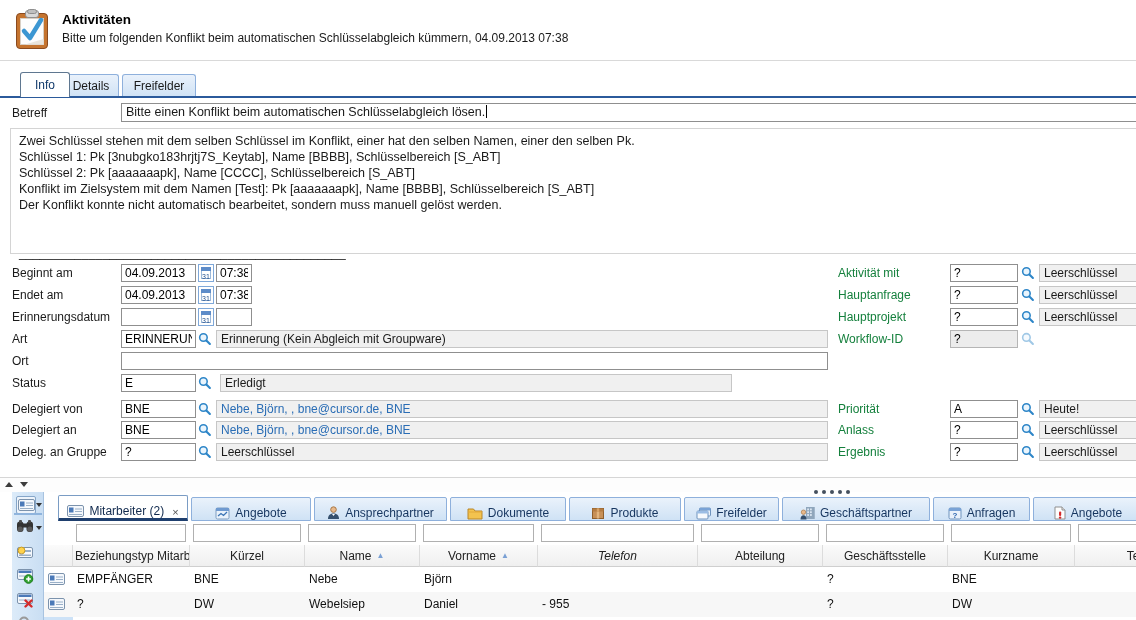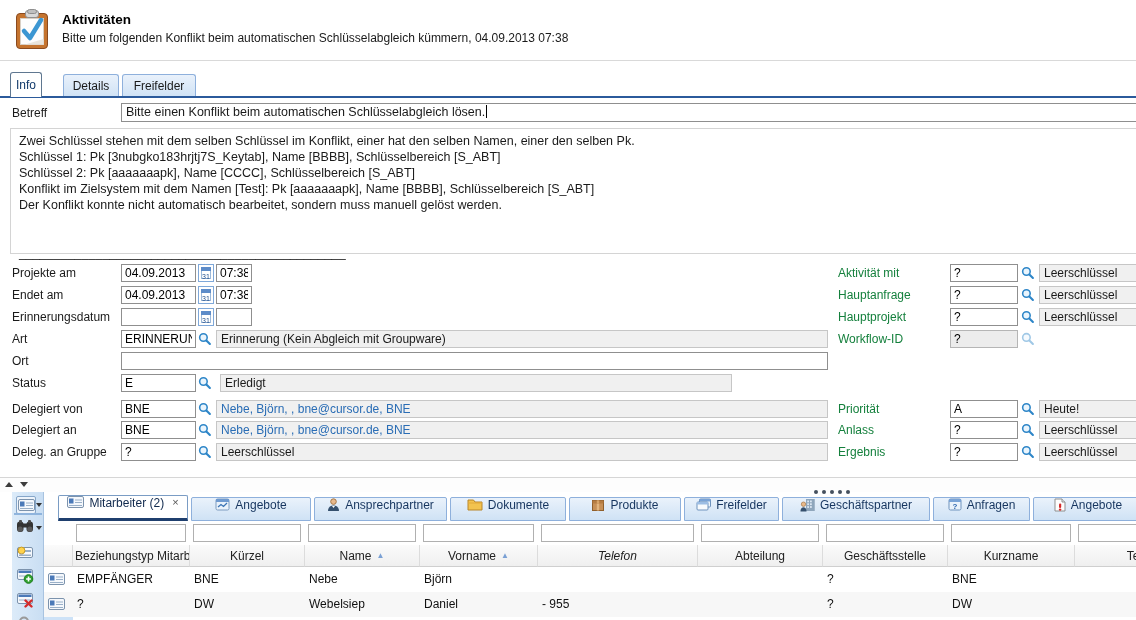--- a/index.html
+++ b/index.html
@@ -68,21 +68,21 @@
   #vtoolbar { position:absolute; left:12px; top:492px; width:32px; height:128px;
     background:linear-gradient(90deg,#dcebf9,#c9def3); border-right:1px solid #a8c3e0; }
   .vt-item { position:absolute; left:4px; width:20px; height:18px; cursor:pointer; }
   .vt-caret { position:absolute; left:24px; width:0; height:0;
     border-left:3.5px solid transparent; border-right:3.5px solid transparent; border-top:4px solid #333; }
   #vt-sep { position:absolute; left:2px; top:21px; width:28px; height:2px; background:#8fb4dd; }
 
   
   .btab { position:absolute; top:497px; height:24px; background:linear-gradient(#eaf2fb,#cfe2f5);
     border:1px solid #8eb0dc; border-radius:2px 2px 0 0; font-size:12px; color:#16355f;
-    display:flex; align-items:flex-start; justify-content:center; gap:5px; cursor:pointer; }
+    display:flex; align-items:flex-end; justify-content:center; gap:5px; cursor:pointer; }
   .btab.active { top:495px; height:26px; background:#fff; border:1px solid #7a9cc4;
     border-bottom:3px solid #1f3f6e; color:#10294d; }
   .btab .x { color:#555; font-size:11px; margin-left:3px; cursor:pointer; }
 
   
   .filterbox { position:absolute; top:524px; height:18px; border:1px solid #b0b0b0; background:#fff;
     font-family:"Liberation Sans",sans-serif; font-size:11px; padding:0 2px; }
   .thcell { position:absolute; top:545px; height:22px; background:linear-gradient(#fbfbfb,#efefef);
     border-right:1px solid #dcdcdc; border-bottom:1px solid #cfcfcf; font-size:12px; color:#222;
     display:flex; align-items:center; justify-content:center; overflow:hidden; white-space:nowrap; cursor:pointer; }
@@ -107,39 +107,39 @@
       <path d="M11 35.5 L29.5 35.5 L29.5 30 Z" fill="#e9e4dc"></path>
       <rect x="11.5" y="1.5" width="13" height="7" rx="2.5" fill="#d9d9d9" stroke="#8f8f8f"></rect>
       <rect x="13.5" y="0.5" width="9" height="4" rx="2" fill="#bfbfbf" stroke="#8f8f8f"></rect>
       <path d="M10 22 L16 29 L27 11" fill="none" stroke="#3b96d2" stroke-width="4.5" stroke-linecap="round" stroke-linejoin="round"></path>
     </svg>
     <div id="hdr-title">Aktivitäten</div>
     <div id="hdr-sub">Bitte um folgenden Konflikt beim automatischen Schlüsselabgleich kümmern, 04.09.2013 07:38</div>
   </div>
 
   <div id="toptab-line"></div>
-  <div class="toptab active" style="left:10px;width:32px;">Info</div>
+  <div class="toptab active" style="left:20px;width:50px;">Info</div>
   <div class="toptab" style="left:63px;width:56px;">Details</div>
   <div class="toptab" style="left:122px;width:74px;">Freifelder</div>
 
   <div class="flabel" style="top:106px;">Betreff</div>
   <div id="betreff-input">Bitte einen Konflikt beim automatischen Schlüsselabgleich lösen.</div>
 
   <div id="descbox">
     <div id="desctext">Zwei Schlüssel stehen mit dem selben Schlüssel im Konflikt, einer hat den selben Namen, einer den selben Pk.
 Schlüssel 1:  Pk [3nubgko183hrjtj7S_Keytab], Name [BBBB], Schlüsselbereich [S_ABT]
 Schlüssel 2:  Pk [aaaaaaapk], Name [CCCC], Schlüsselbereich [S_ABT]
 Konflikt im Zielsystem mit dem Namen [Test]:  Pk [aaaaaaapk], Name [BBBB], Schlüsselbereich [S_ABT]
 Der Konflikt konnte nicht automatisch bearbeitet, sondern muss manuell gelöst werden.
 
 
 _______________________________________________</div>
   </div>
 
-  <div class="flabel" style="top:266px;">Projekte am</div>
+  <div class="flabel" style="top:266px;">Beginnt am</div>
   <input class="tbox" style="left: 121px; top: 264px; width: 75px;" value="04.09.2013">
   <div class="calbtn" style="left:198px;top:264px;">
       <div class="page"></div>
       <div class="bar"></div>
       <div class="num">31</div>
     </div>
   <input class="tbox" style="left: 216px; top: 264px; width: 36px;" value="07:38">
 
   <div class="flabel" style="top:288px;">Endet am</div>
   <input class="tbox" style="left: 121px; top: 286px; width: 75px;" value="04.09.2013">

